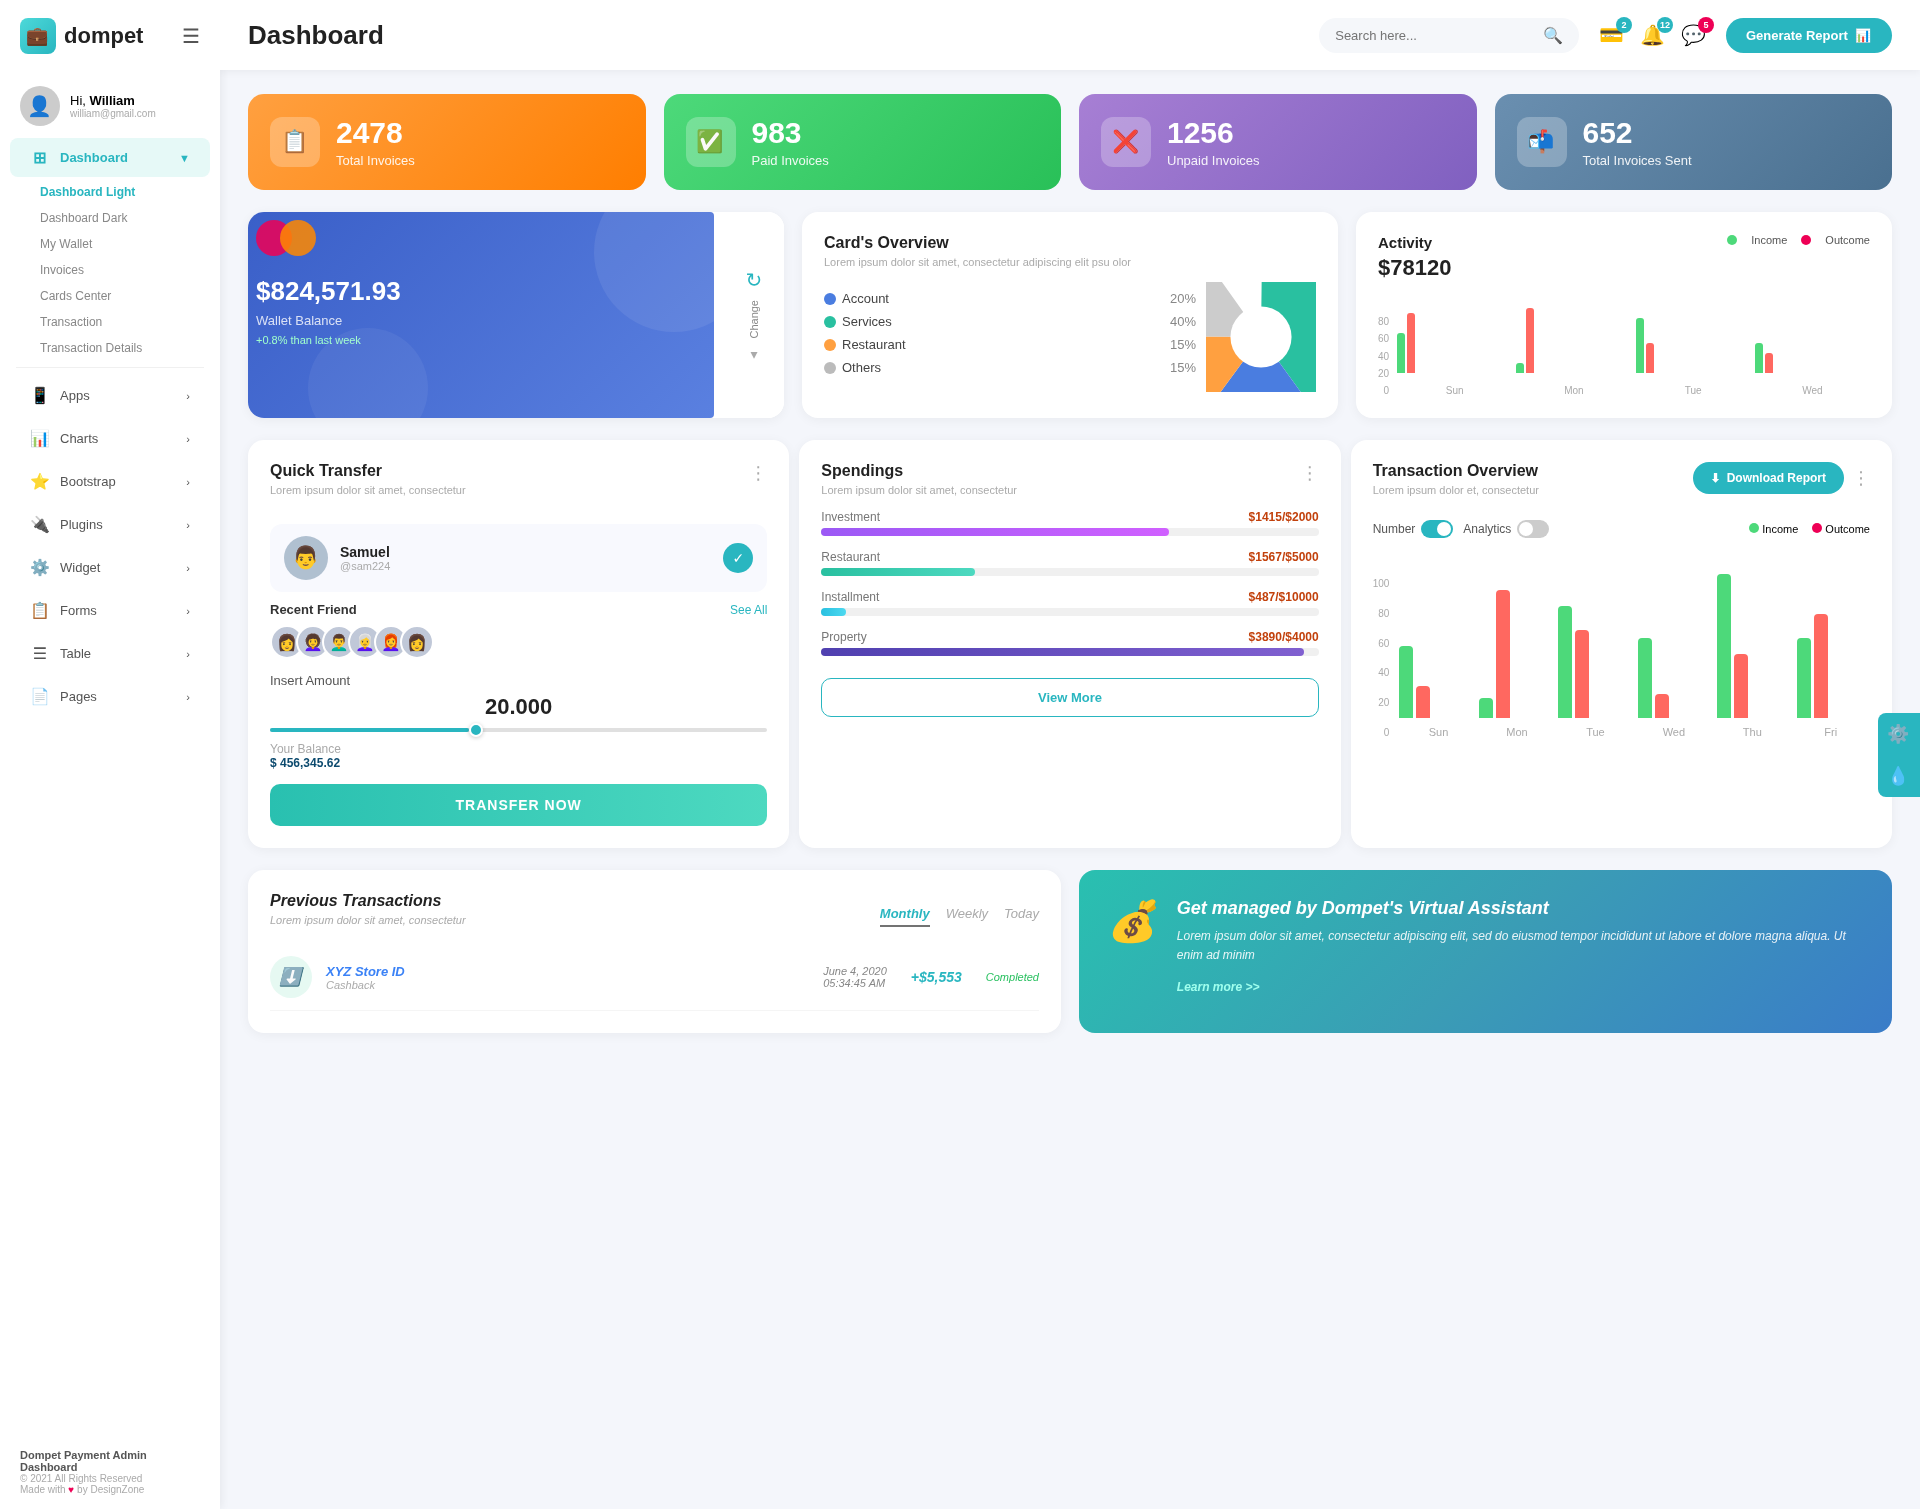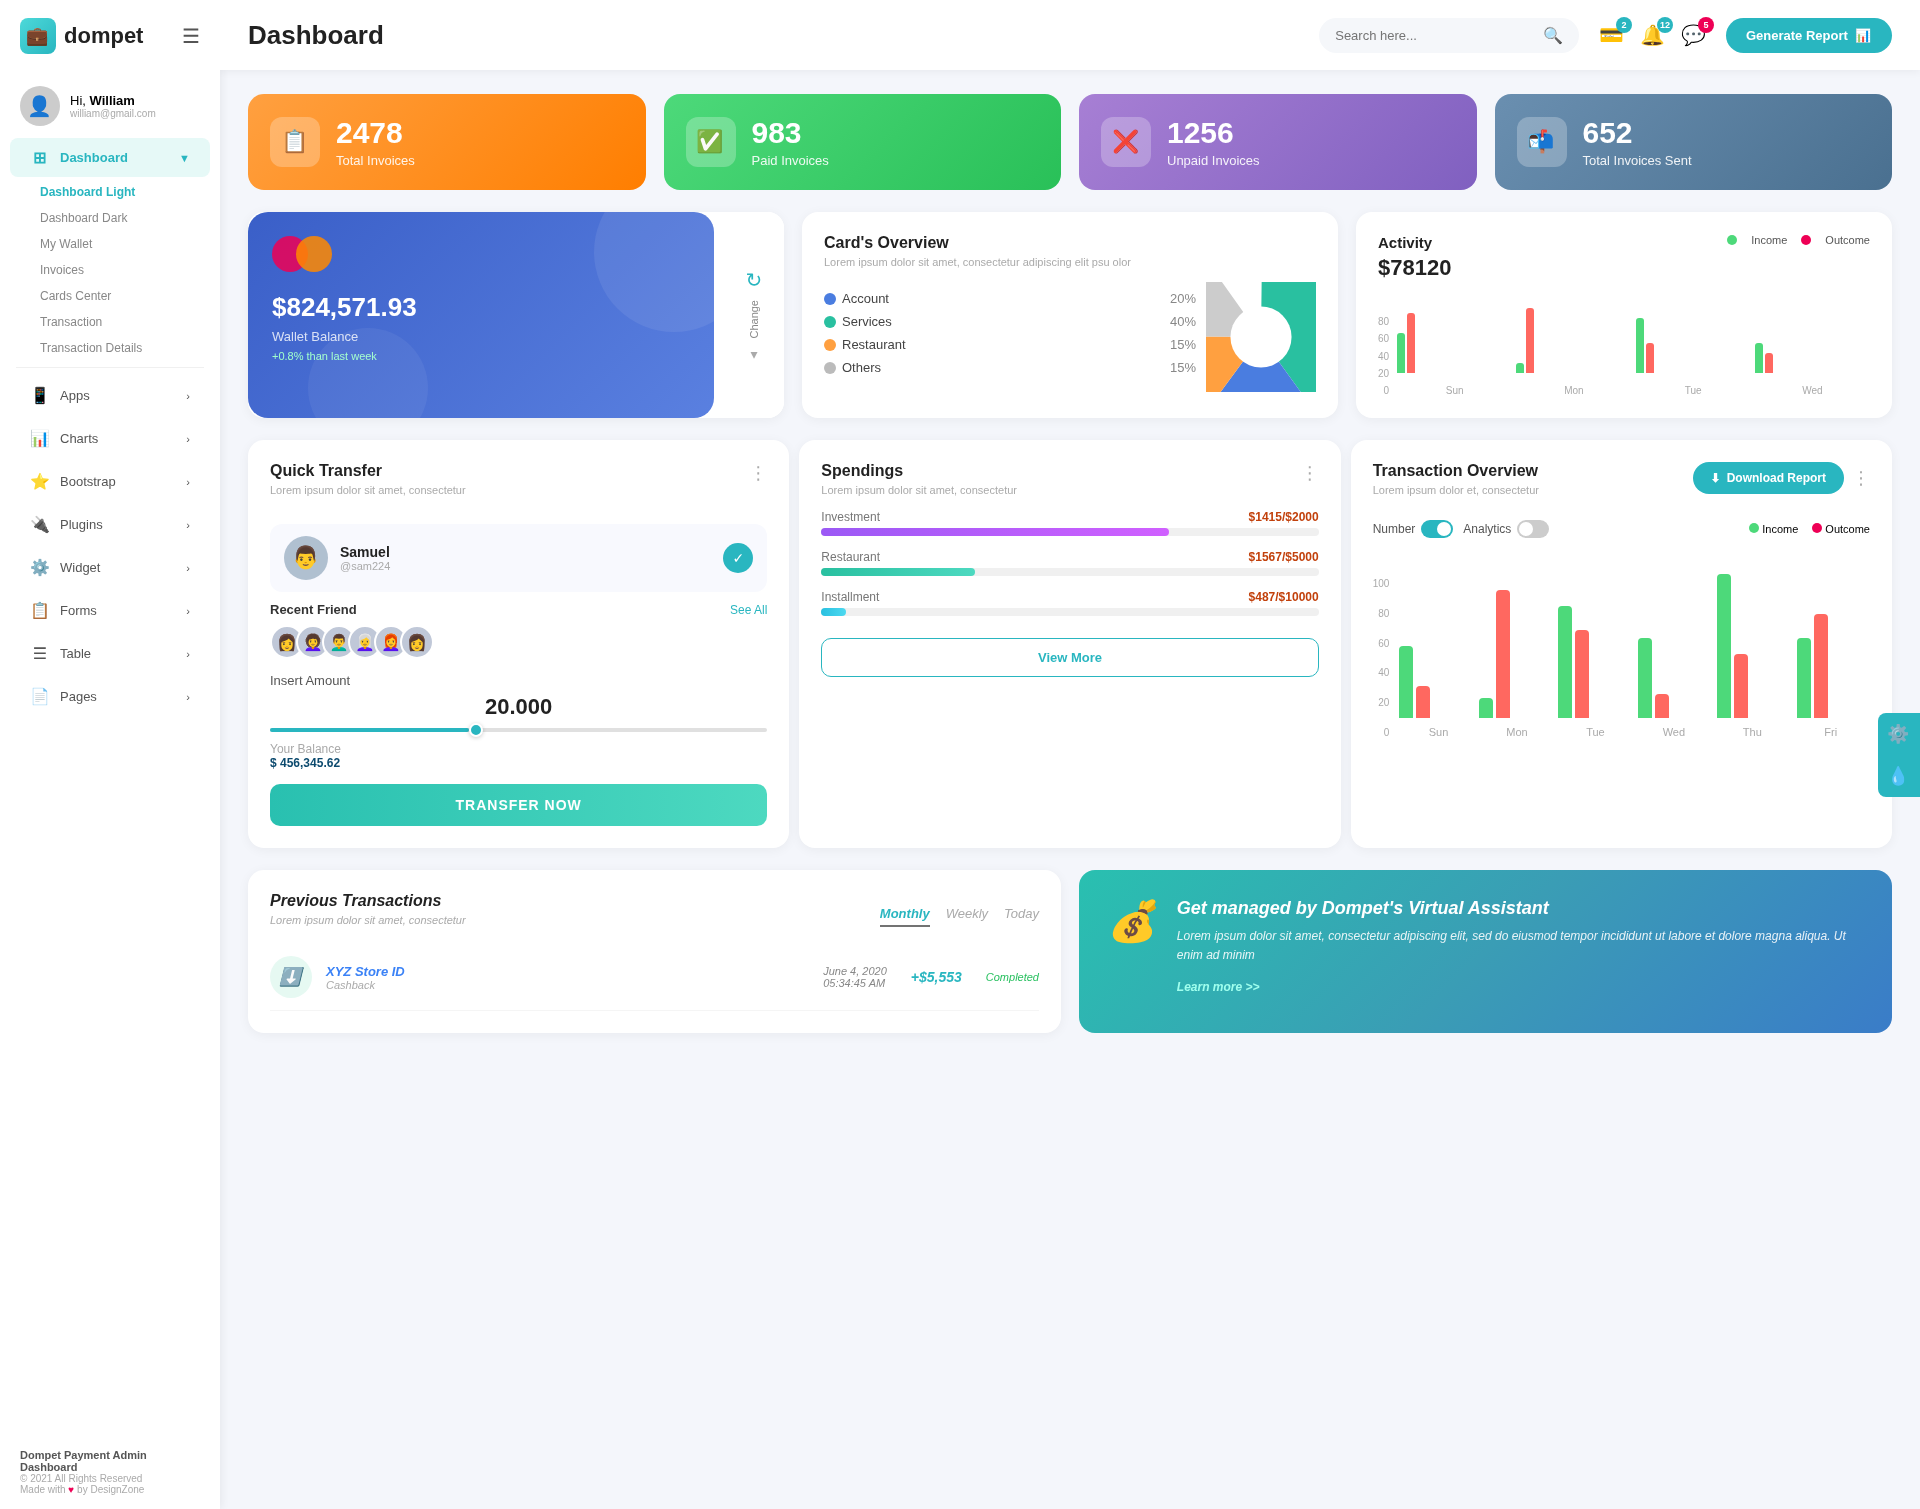--- a/index.html
+++ b/index.html
@@ -58,21 +58,21 @@
     .stat-card.blue-gray { background: linear-gradient(135deg, #6a8fb0 0%, #4a7090 100%); }
     .stat-icon { width: 50px; height: 50px; background: rgba(255,255,255,0.25); border-radius: 12px; display: flex; align-items: center; justify-content: center; font-size: 22px; flex-shrink: 0; }
     .stat-info .stat-number { font-size: 30px; font-weight: 700; line-height: 1.1; }
     .stat-info .stat-label { font-size: 13px; opacity: 0.9; margin-top: 4px; }
 
     
     .mid-row { display: grid; grid-template-columns: 1fr 1fr 1fr; gap: 18px; margin-bottom: 22px; }
     .card { background: #fff; border-radius: 16px; padding: 22px; box-shadow: 0 2px 12px rgba(0,0,0,0.05); }
 
     
-    .wallet-card { background: linear-gradient(135deg, #3a5fc8 0%, #5a80e0 100%); border-radius: 20px; padding: 24px; color: #fff; position: relative; overflow: hidden; }
+    .wallet-card { background: linear-gradient(135deg, #3a5fc8 0%, #5a80e0 100%); border-radius: 4px; padding: 8px; color: #fff; position: relative; overflow: hidden; }
     .wallet-card::before { content: ''; position: absolute; top: -40px; right: -40px; width: 160px; height: 160px; background: rgba(255,255,255,0.08); border-radius: 50%; }
     .wallet-card::after { content: ''; position: absolute; bottom: -30px; left: 60px; width: 120px; height: 120px; background: rgba(255,255,255,0.06); border-radius: 50%; }
     .mastercard-logo { display: flex; margin-bottom: 20px; }
     .mc-circle { width: 36px; height: 36px; border-radius: 50%; opacity: 0.85; }
     .mc-red { background: #e05; margin-right: -12px; }
     .mc-orange { background: #ff8800; }
     .wallet-balance { font-size: 26px; font-weight: 700; margin-bottom: 6px; }
     .wallet-label { font-size: 13px; opacity: 0.8; }
     .wallet-change { font-size: 11px; margin-top: 6px; color: #a0ffcc; }
 
@@ -548,20 +548,31 @@
           <div class="spending-header">
             <span class="spending-label">Installment</span>
             <span class="spending-amount">
               <span>$487</span>/<span>$10000</span>
             </span>
           </div>
           <div class="progress-bar">
             <div class="progress-fill cyan" style="width:5%;"></div>
           </div>
         </div>
+        <div class="spending-row">
+          <div class="spending-header">
+            <span class="spending-label">Property</span>
+            <span class="spending-amount">
+              <span>$3890</span>/<span>$4000</span>
+            </span>
+          </div>
+          <div class="progress-bar">
+            <div class="progress-fill dark-purple" style="width:97%;"></div>
+          </div>
+        </div>
         <button class="view-more-btn">View More</button>
       </div>
 
       <div class="card">
         <div class="to-header">
           <div>
             <div class="card-title">Transaction Overview</div>
             <div class="card-subtitle">Lorem ipsum dolor et, consectetur</div>
           </div>
           <div style="display:flex;align-items:center;gap:8px;">

